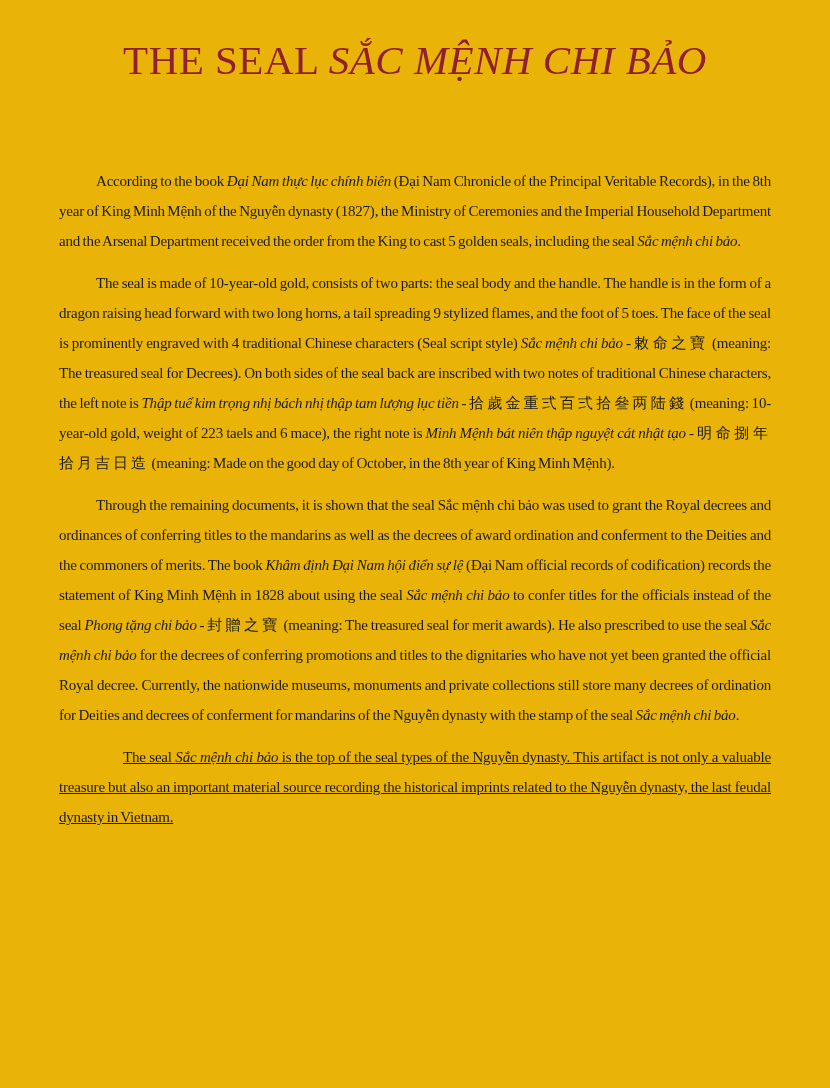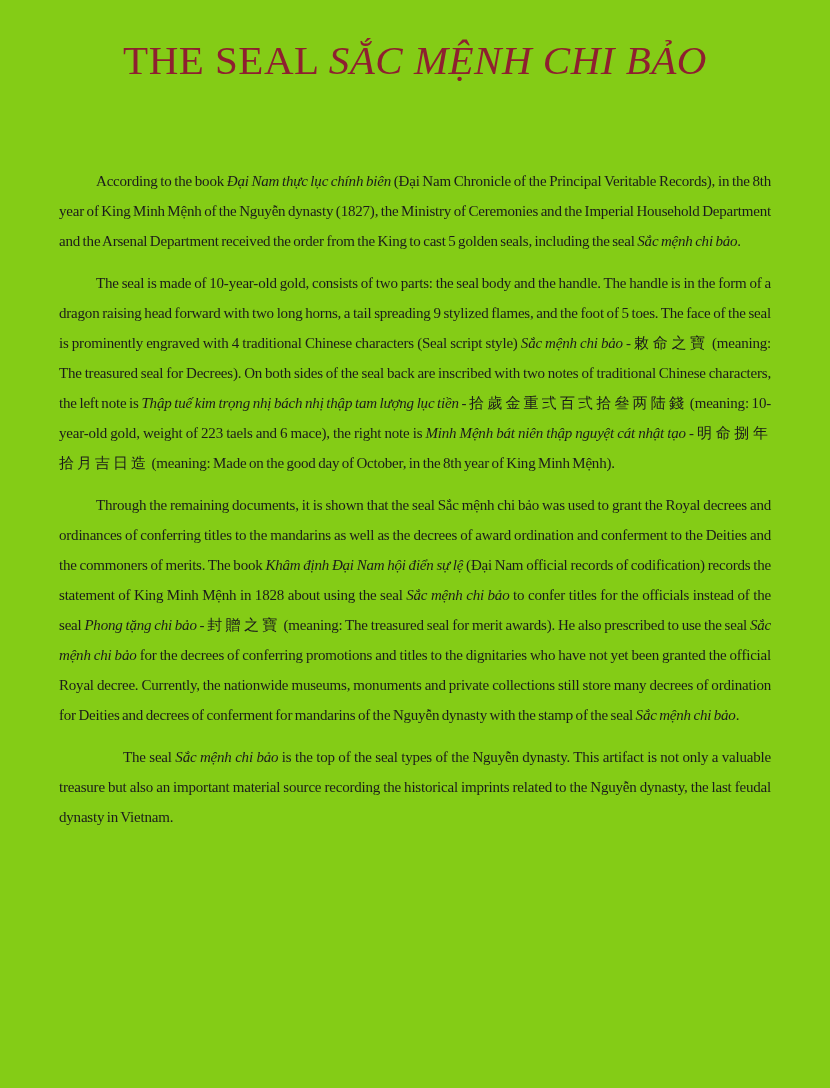--- a/index.html
+++ b/index.html
@@ -11,21 +11,21 @@
     width: 830px;
     height: 1088px;
     overflow: hidden;
     font-family: "Liberation Serif", serif;
   }
   .page {
     box-sizing: border-box;
     width: 830px;
     height: 1088px;
     padding: 36px 59px 0 59px;
-    background: #84cc16;
+    background: #eab308;
   }
   .title {
     margin: 0 0 82px 0;
     text-align: center;
     font-size: 41px;
     font-weight: 400;
     letter-spacing: 0.5px;
     color: #8e2030;
     white-space: nowrap;
   }
@@ -34,21 +34,21 @@
   .body-text p {
     margin: 0 0 12px 0;
     font-size: 15px;
     line-height: 30px;
     color: #1b1b1b;
     text-align: justify;
     text-indent: 37px;
     letter-spacing: -0.2px;
     word-spacing: -1px;
   }
-  .body-text p.deep-indent { text-indent: 64px; }
+  .body-text p.deep-indent { text-indent: 64px; text-decoration: underline; }
   .it { font-style: italic; }
   .cjk {
     font-style: normal;
     letter-spacing: 3px;
     font-family: Liberation Sans, sans-serif;
   }
 </style>
 </head>
 <body style="background: rgb(255, 255, 255);">
 

